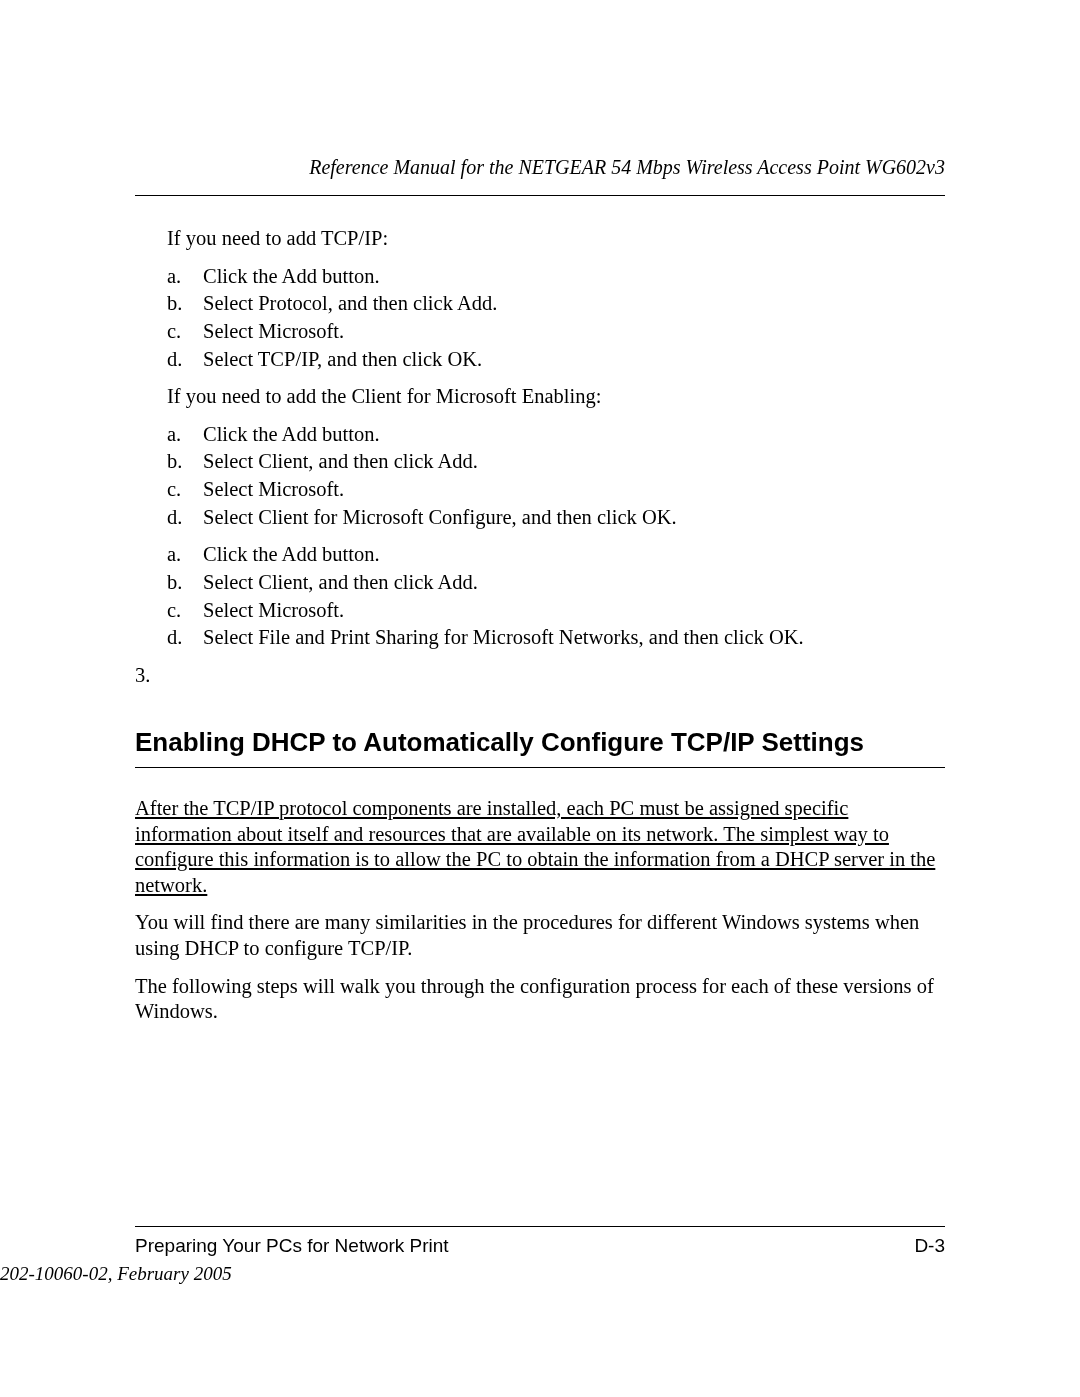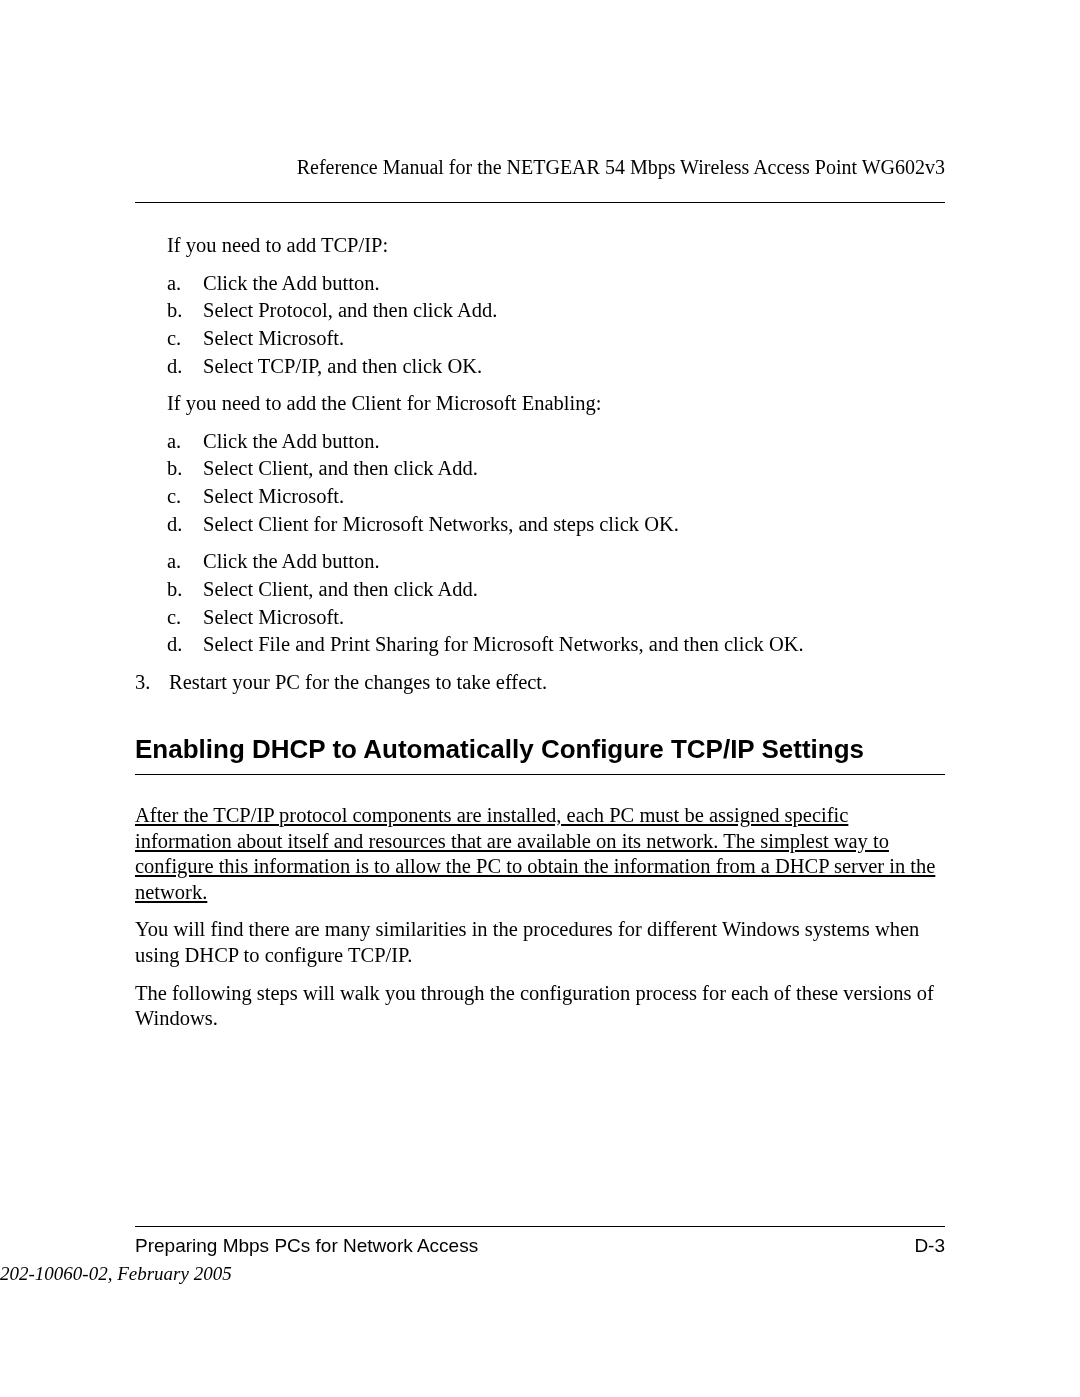--- a/index.html
+++ b/index.html
@@ -14,23 +14,24 @@
     box-sizing: border-box;
   }
   .page {
     position: absolute;
     left: 135px;
     right: 135px;
     top: 156px;
     bottom: 120px;
   }
   .running-head {
+    font-style: italic;
     font-size: 20px;
     text-align: right;
-    padding-bottom: 23px;
+    padding-bottom: 16px;
     border-bottom: 1.5px solid #000;
     margin-bottom: 30px;
   }
   .body {
     font-size: 20.5px;
     line-height: 1.25;
     margin-top: 30px;
   }
   .para {
     margin: 0 0 12px 0;
@@ -139,21 +140,21 @@
       <li>
           <span class="lab">b.</span>
           <span>Select Client, and then click Add.</span>
         </li>
       <li>
           <span class="lab">c.</span>
           <span>Select Microsoft.</span>
         </li>
       <li>
           <span class="lab">d.</span>
-          <span>Select Client for Microsoft Networks, and steps click OK.</span>
+          <span>Select Client for Microsoft Configure, and then click OK.</span>
         </li>
     </ul>
 
     <ul class="ol-alpha">
       <li>
           <span class="lab">a.</span>
           <span>Click the Add button.</span>
         </li>
       <li>
           <span class="lab">b.</span>
@@ -165,30 +166,29 @@
         </li>
       <li>
           <span class="lab">d.</span>
           <span>Select File and Print Sharing for Microsoft Networks, and then click OK.</span>
         </li>
     </ul>
 
     <ul class="ol-num">
       <li>
         <span class="lab">3.</span>
-        <span>Restart your PC for the changes to take effect.</span>
       </li>
     </ul>
 
     <h2 class="section">Enabling DHCP to Automatically Configure TCP/IP Settings</h2>
 
     <p class="para after-heading">After the TCP/IP protocol components are installed, each PC must be assigned specific information about itself and resources that are available on its network. The simplest way to configure this information is to allow the PC to obtain the information from a DHCP server in the network.</p>
     <p class="para">You will find there are many similarities in the procedures for different Windows systems when using DHCP to configure TCP/IP.</p>
     <p class="para">The following steps will walk you through the configuration process for each of these versions of Windows.</p>
   </div>
 </div>
 
 <div class="footer-rule"></div>
 <div class="footer-row">
-  <span>Preparing Mbps PCs for Network Access</span>
+  <span>Preparing Your PCs for Network Print</span>
   <span>D-3</span>
 </div>
 <div class="footer-doc">202-10060-02, February 2005</div>
 
 </body></html>

